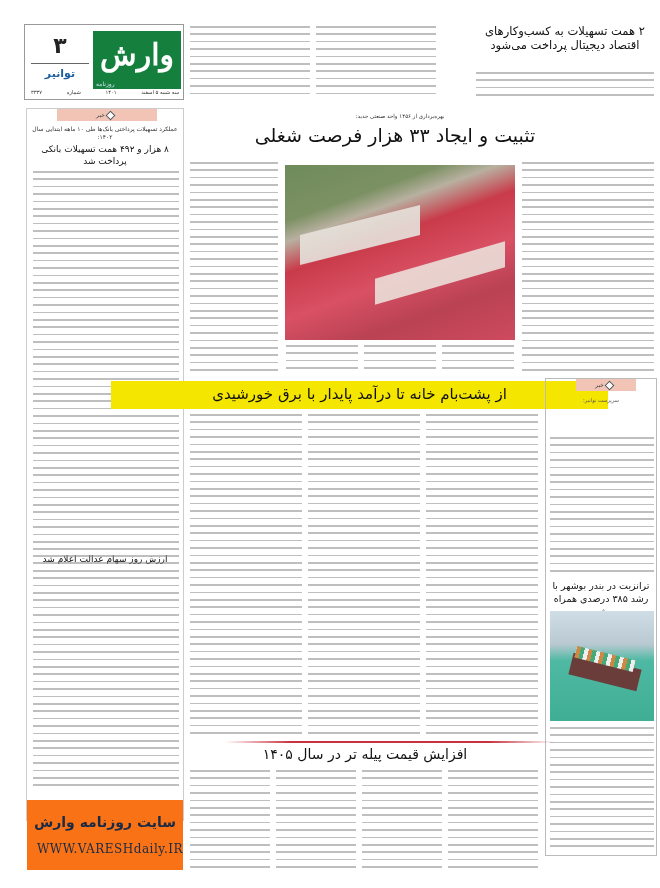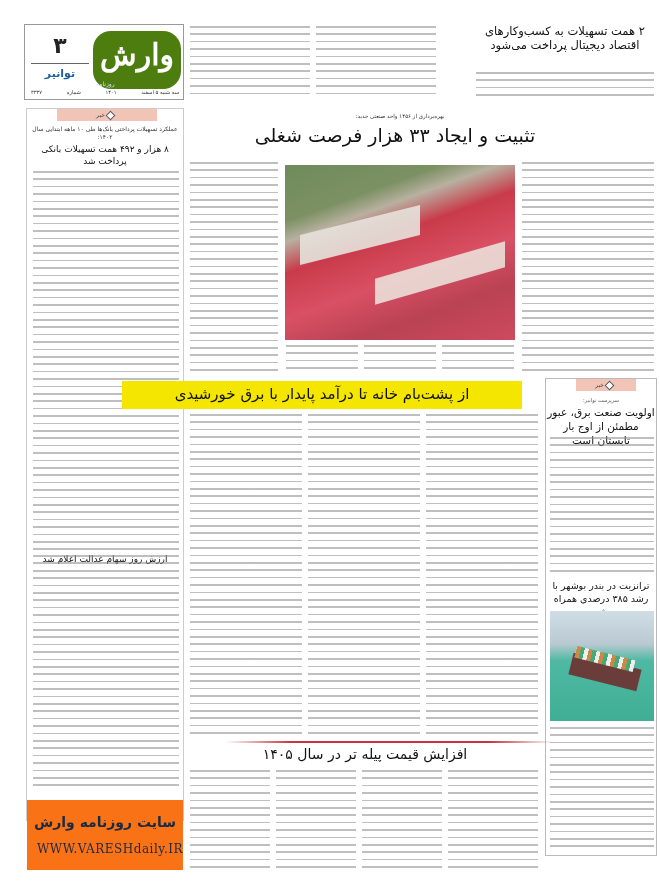--- a/index.html
+++ b/index.html
@@ -4,21 +4,21 @@
 <style>
   * { box-sizing: border-box; margin: 0; padding: 0; }
   html, body { width: 660px; height: 888px; background: #fff; overflow: hidden; }
   body { font-family: "DejaVu Sans", sans-serif; color: #222; position: relative; direction: rtl; }
   .abs { position: absolute; }
   .lines { background: repeating-linear-gradient(to bottom, #8a8a8a 0, #8a8a8a 1.6px, transparent 1.6px, transparent 7.4px); opacity: 0.55; }
   .h-main { font-family: "DejaVu Sans", sans-serif; font-weight: normal; text-align: center; color: #111; }
 
   
   #masthead { left: 24px; top: 24px; width: 160px; height: 76px; border: 1px solid #999; background: #fff; }
-  #mast-logo { position: absolute; left: 68px; top: 6px; width: 88px; height: 58px; background: #4d7c0f; border-radius: 18px; }
+  #mast-logo { position: absolute; left: 68px; top: 6px; width: 88px; height: 58px; background: #15803d; }
   #mast-logo-text { position: absolute; left: 0; top: 6px; width: 100%; text-align: center; color: #fff; font-size: 30px; font-weight: bold; font-family: "DejaVu Serif", serif; }
   #mast-logo-sub { position: absolute; left: 3px; bottom: 2px; color: #cfe5f6; font-size: 6px; }
   #page-number { position: absolute; left: 6px; top: 8px; width: 58px; text-align: center; font-size: 22px; font-weight: bold; }
   #section-name { position: absolute; left: 6px; top: 38px; width: 58px; text-align: center; font-size: 11px; font-weight: bold; color: #1f5f9e; border-top: 1px solid #666; padding-top: 3px; }
   #mast-date { position: absolute; left: 6px; bottom: 4px; width: 148px; font-size: 5.2px; color: #333; display: flex; justify-content: space-between; }
 
   
   #left-col { left: 26px; top: 108px; width: 158px; height: 713px; border: 1px solid #ccc; }
   .kicker-tag { position: absolute; top: 0; left: 30px; width: 100px; height: 12px; background: #f2c4b5; font-size: 6px; text-align: center; line-height: 12px; color: #444; }
   .diamond { display: inline-block; width: 7px; height: 7px; border: 1px solid #555; transform: rotate(45deg); margin-right: 4px; background:#fff; vertical-align: middle; }
@@ -32,21 +32,21 @@
 
   
   #main-kicker { left: 320px; top: 113px; width: 160px; font-size: 5.5px; text-align: center; color: #333; }
   #main-headline { left: 230px; top: 124px; width: 330px; font-size: 19px; }
   #main-photo { left: 285px; top: 165px; width: 230px; height: 175px; background:
       linear-gradient(160deg, #6f8b5b 0%, #7c9163 22%, #b8b0a0 30%, #c93b4a 42%, #d95064 60%, #b94253 78%, #cf4a5e 100%); }
   #main-photo::before { content:""; position:absolute; left:15px; top:55px; width:120px; height:30px; background:#e6e2dc; transform: skewY(-14deg); opacity: .9; }
   #main-photo::after { content:""; position:absolute; left:90px; top:95px; width:130px; height:26px; background:#ece8e1; transform: skewY(-16deg); opacity: .85; }
 
   
-  #solar-head-bar { left: 122px; top: 381px; width: 400px; height: 28px; background: #f5e600; }
+  #solar-head-bar { left: 111px; top: 381px; width: 497px; height: 28px; background: #f5e600; }
   #solar-head { position:absolute; left:0; top:4px; width:100%; font-size: 15px; }
 
   
   #right-box { left: 545px; top: 378px; width: 112px; height: 478px; border: 1px solid #bbb; }
   #right-box .kicker-tag { left: 30px; width: 60px; }
   #power-kicker { position:absolute; top: 18px; width:100%; text-align:center; font-size: 5.2px; color:#555; }
   #power-head { position:absolute; top: 26px; width:100%; text-align:center; font-size: 10.5px; line-height: 14px; }
   #transit-head { position:absolute; top: 200px; width:100%; text-align:center; font-size: 9.5px; line-height: 13px; }
   #port-photo { position:absolute; top: 232px; left: 4px; width: 104px; height: 110px;
       background: linear-gradient(180deg, #cfdde6 0%, #b9c9d2 30%, #4fb9a3 45%, #3fae94 100%); }
@@ -113,21 +113,20 @@
 <div class="abs lines" style="left:190px;top:414px;width:112px;height:322px;"></div>
 <div class="abs lines" style="left:308px;top:414px;width:112px;height:322px;"></div>
 <div class="abs lines" style="left:426px;top:414px;width:112px;height:322px;"></div>
 
 <div id="right-box" class="abs">
   <div class="kicker-tag">
     <span class="diamond"></span>
     <span>خبر</span>
   </div>
   <div id="power-kicker">سرپرست توانیر:</div>
-  <div id="power-head" class="h-main">اولویت صنعت برق، عبور مطمئن از اوج بار تابستان است</div>
   <div class="abs lines" style="top:58px;left:4px;width:104px;height:136px;"></div>
   <div id="transit-head" class="h-main">ترانزیت در بندر بوشهر با رشد ۳۸۵ درصدی همراه شد</div>
   <div id="port-photo"></div>
   <div class="abs lines" style="top:348px;left:4px;width:104px;height:124px;"></div>
 </div>
 
 <div id="rule-red" class="abs"></div>
 <div id="pistachio-head" class="abs h-main">افزایش قیمت پیله تر در سال ۱۴۰۵</div>
 <div class="abs lines" style="left:190px;top:770px;width:80px;height:98px;"></div>
 <div class="abs lines" style="left:276px;top:770px;width:80px;height:98px;"></div>

